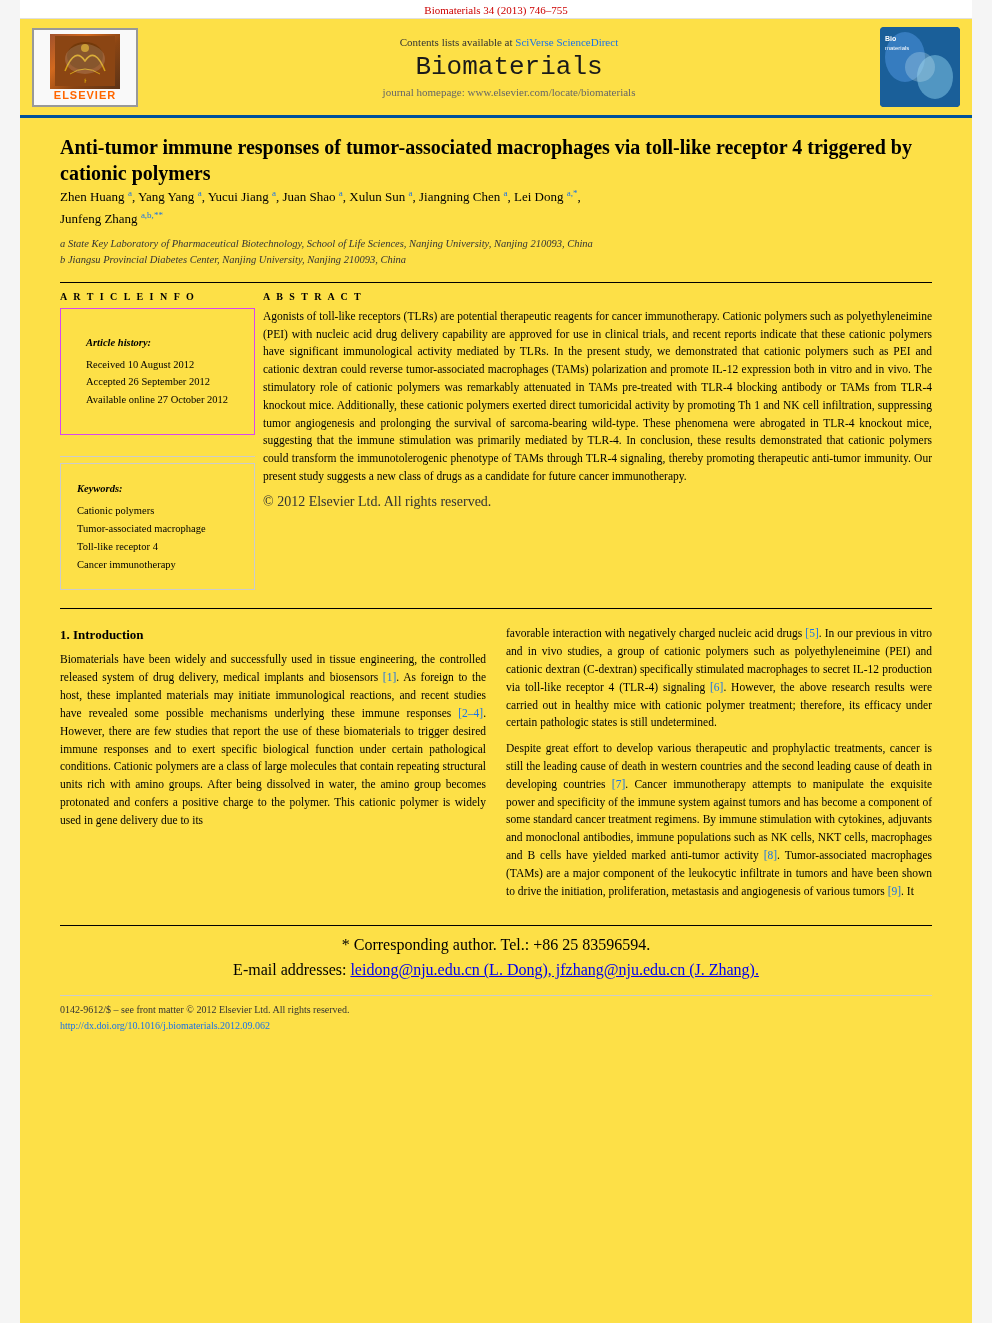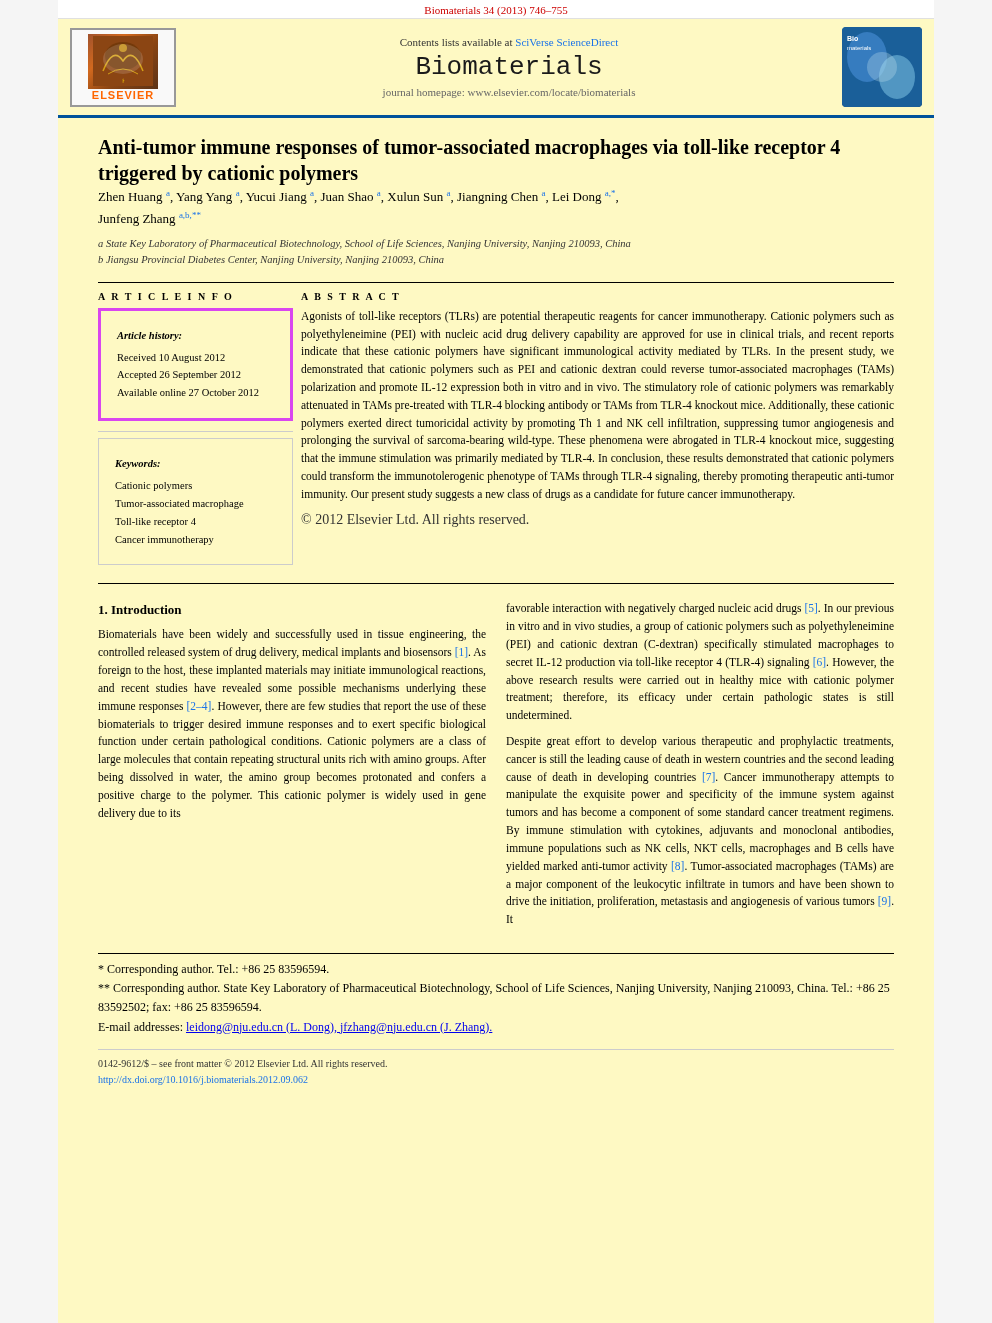--- a/index.html
+++ b/index.html
@@ -3,23 +3,23 @@
   <meta charset="utf-8">
   <style>
     * { margin: 0; padding: 0; box-sizing: border-box; }
     body {
       background: #f5f5f5;
       font-family: 'Times New Roman', Times, serif;
       font-size: 13px;
       color: #000;
     }
     .page {
-      width: 876px;
+      width: 952px;
       min-height: 1323px;
-      background: #fef9c3;
+      background: #fde047;
       margin: 0 auto;
       padding: 0;
     }
     
     .top-bar {
       background: #fff;
       text-align: center;
       padding: 4px 0 2px;
       font-size: 11px;
       color: #c00;
@@ -163,23 +163,23 @@
     
     .section-label {
       font-size: 10px;
       font-weight: bold;
       letter-spacing: 2px;
       text-transform: uppercase;
       margin-bottom: 6px;
       color: #000;
     }
     .article-info-block {
-      border: 3px solid #d946ef;
-      padding: 16px;
-      margin-bottom: 10px;
+      border: 1px solid #d946ef;
+      padding: 25px;
+      margin-bottom: 21px;
       font-size: 10.5px;
       line-height: 1.7;
     }
     .article-info-block .info-title {
       font-style: italic;
       font-weight: bold;
       font-size: 10.5px;
       margin-bottom: 4px;
     }
     .keywords-block {
@@ -235,23 +235,24 @@
       color: #1a73e8;
       text-decoration: none;
     }
     
     .footnotes-area {
       margin-top: 16px;
       border-top: 1px solid #000;
       padding-top: 6px;
     }
     .footnotes-area .fn-line {
-      font-size: 12px;
+      font-size: 16px;
       line-height: 1.6;
       color: #000;
+      text-align: center;
     }
     .bottom-bar {
       margin-top: 12px;
       border-top: 1px solid #ccc;
       padding-top: 6px;
       font-size: 10px;
       color: #333;
       line-height: 1.6;
     }
     .bottom-bar a { color: #1a73e8; text-decoration: none; }
@@ -370,21 +371,20 @@
           </p>
           <p>
             Despite great effort to develop various therapeutic and prophylactic treatments, cancer is still the leading cause of death in western countries and the second leading cause of death in developing countries <a href="#">[7]</a>. Cancer immunotherapy attempts to manipulate the exquisite power and specificity of the immune system against tumors and has become a component of some standard cancer treatment regimens. By immune stimulation with cytokines, adjuvants and monoclonal antibodies, immune populations such as NK cells, NKT cells, macrophages and B cells have yielded marked anti-tumor activity <a href="#">[8]</a>. Tumor-associated macrophages (TAMs) are a major component of the leukocytic infiltrate in tumors and have been shown to drive the initiation, proliferation, metastasis and angiogenesis of various tumors <a href="#">[9]</a>. It
           </p>
         </div>
 
       </div>
 
       <div class="footnotes-area">
         <div class="fn-line">* Corresponding author. Tel.: +86 25 83596594.</div>
-        <div class="fn-line">** Corresponding author. State Key Laboratory of Pharmaceutical Biotechnology, School of Life Sciences, Nanjing University, Nanjing 210093, China. Tel.: +86 25 83592502; fax: +86 25 83596594.</div>
         <div class="fn-line">
           <span>E-mail addresses:</span>
           <a href="#">leidong@nju.edu.cn (L. Dong), jfzhang@nju.edu.cn (J. Zhang).</a>
         </div>
       </div>
 
       <div class="bottom-bar">
         <div>0142-9612/$ – see front matter © 2012 Elsevier Ltd. All rights reserved.</div>
         <div>
           <a href="#">http://dx.doi.org/10.1016/j.biomaterials.2012.09.062</a>

